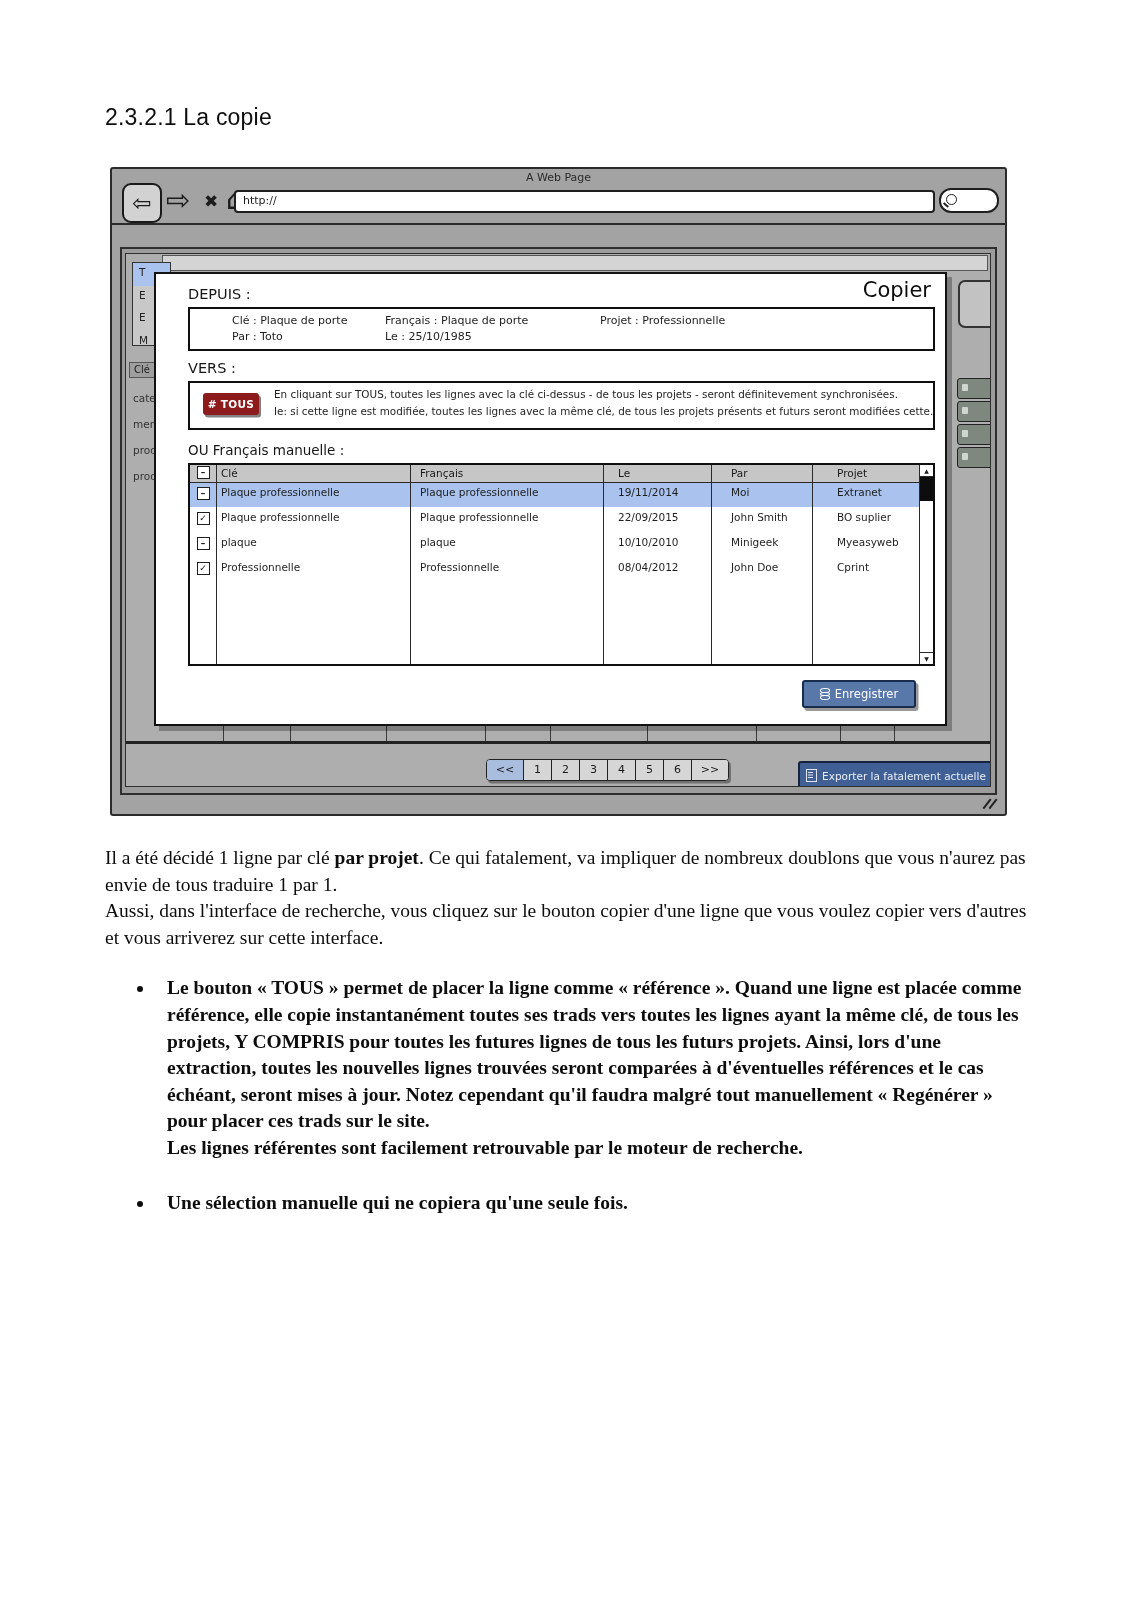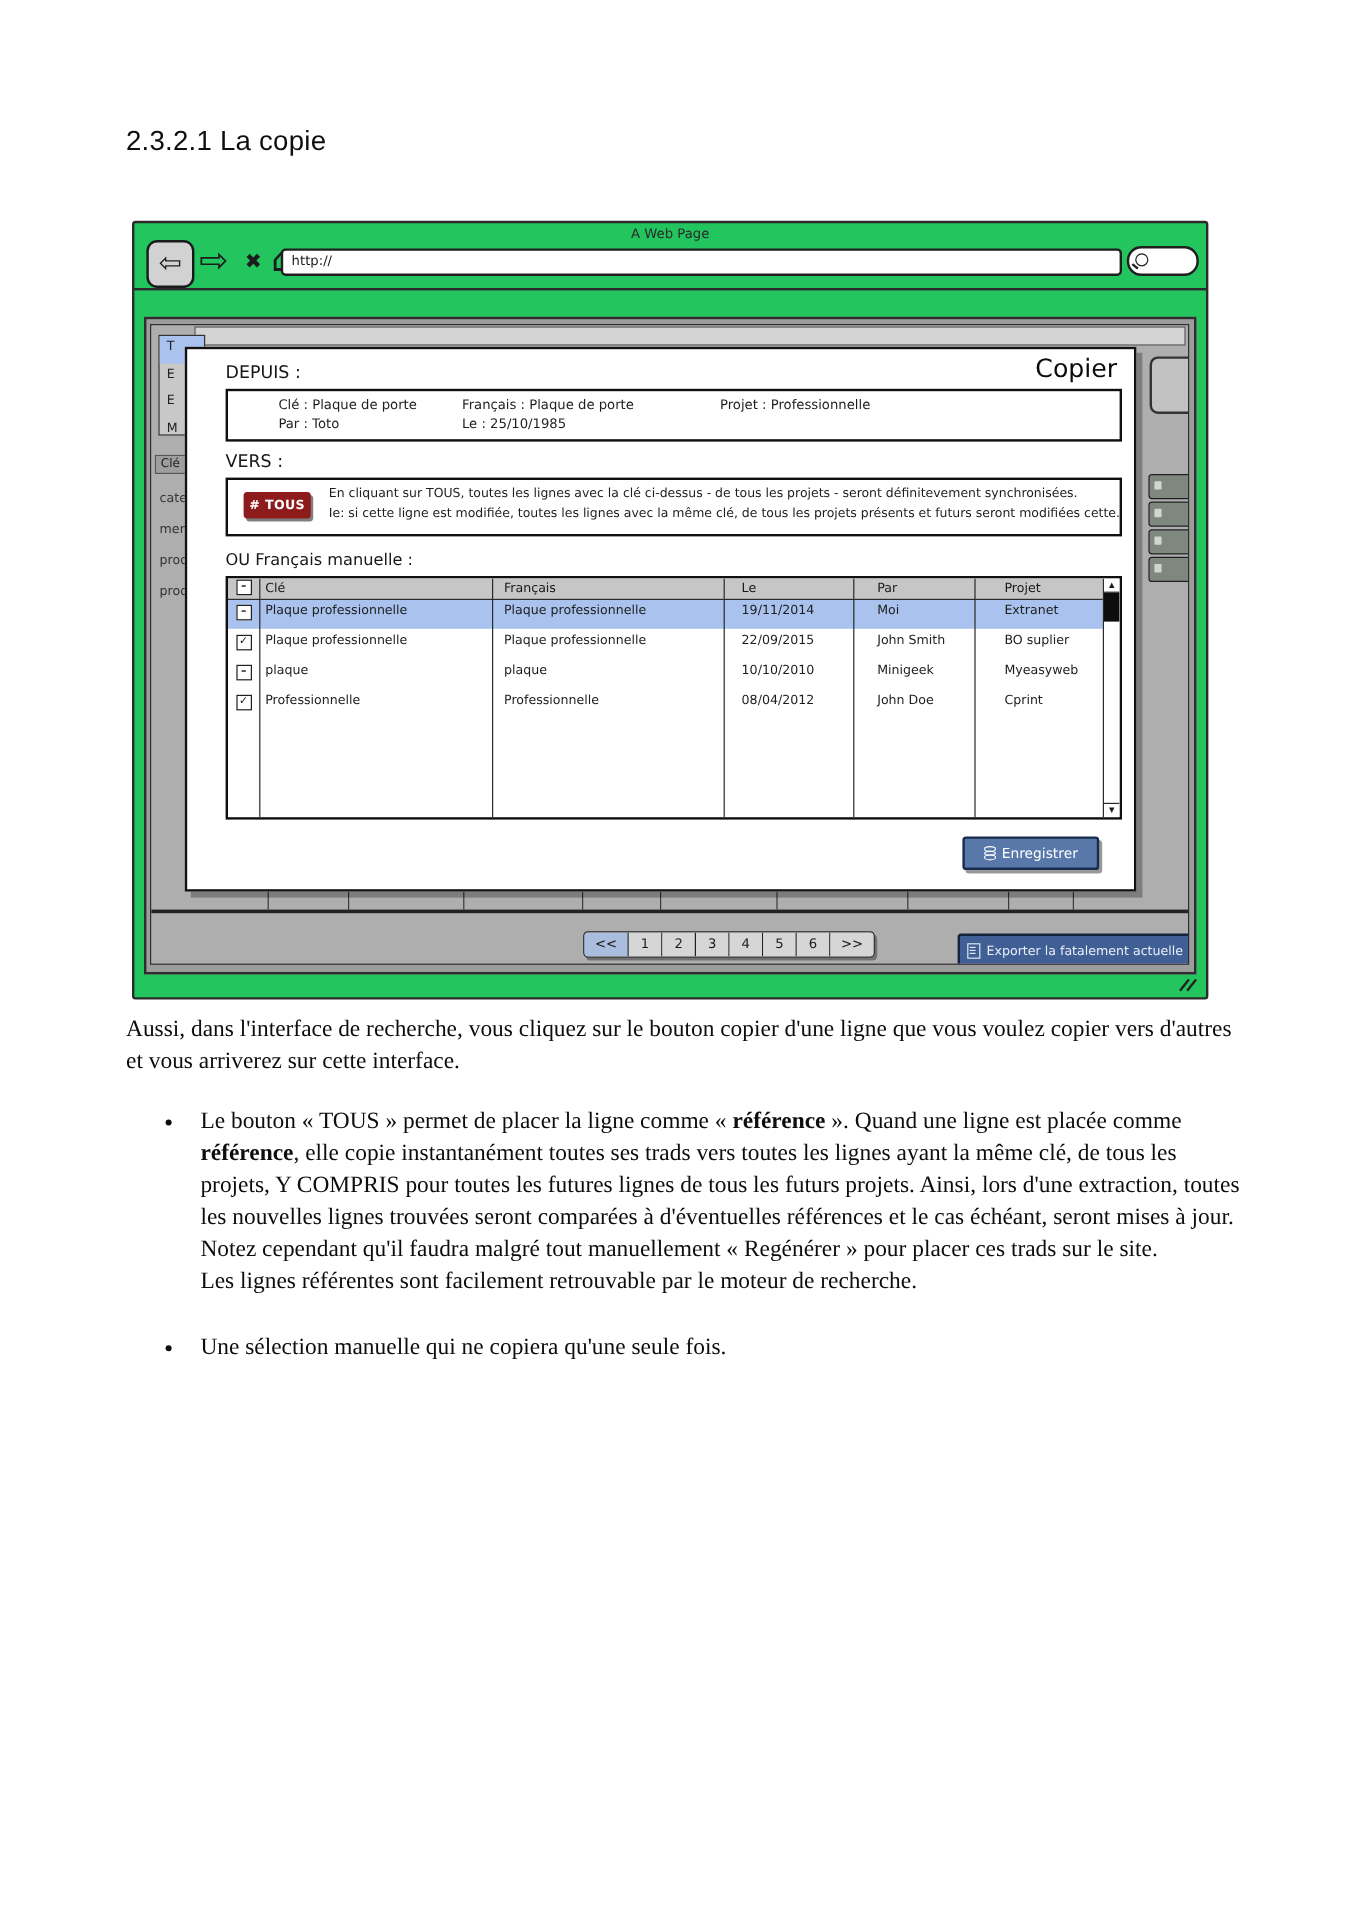--- a/index.html
+++ b/index.html
@@ -3,22 +3,22 @@
 <meta charset="utf-8">
 <style>
   html,body{margin:0;padding:0;background:#fff;}
   .page{position:relative;width:1130px;height:1600px;background:#fff;overflow:hidden;
         font-family:"Liberation Sans",sans-serif;color:#111;}
 
   .heading{position:absolute;left:105px;top:104px;font-size:23px;letter-spacing:.2px;
            font-family:"Liberation Sans",sans-serif;color:#0e0e0e;}
 
   
-  .mockup{position:absolute;left:110px;top:184px;width:893px;height:645px;
-          background:#22c55e;border:2.5px solid #2b2b2b;border-radius:3px;
+  .mockup{position:absolute;left:110px;top:167px;width:893px;height:645px;
+          background:#a3a3a3;border:2.5px solid #2b2b2b;border-radius:3px;
           font-family:"DejaVu Sans",sans-serif;color:#1c1c1c;}
   .mk-title{position:absolute;left:0;right:0;top:2px;text-align:center;font-size:11px;color:#2a2a2a;}
   .mk-back{position:absolute;left:10px;top:14px;width:36px;height:36px;border:2.6px solid #1a1a1a;
            border-radius:9px;display:flex;align-items:center;justify-content:center;font-size:23px;background:#d2d2d2;}
   .mk-fwd{position:absolute;left:54px;top:14px;font-size:29px;}
   .mk-x{position:absolute;left:92px;top:22px;font-size:17px;font-weight:bold;}
   .mk-home{position:absolute;left:114px;top:13px;font-size:29px;}
   .mk-url{position:absolute;left:122px;top:21px;width:690px;height:17px;background:#fff;
           border:2px solid #1f1f1f;border-radius:4px;font-size:11px;padding:2px 0 0 7px;}
   .mk-search{position:absolute;left:827px;top:19px;width:56px;height:21px;background:#fff;
@@ -111,21 +111,21 @@
   .db-ic i:nth-child(1){top:0;} .db-ic i:nth-child(2){top:3.5px;} .db-ic i:nth-child(3){top:7px;}
 
   .rsz{position:absolute;right:7px;top:628px;width:16px;height:13px;}
   .rsz i{position:absolute;top:1px;width:2.2px;height:12px;background:#222;transform:rotate(38deg);}
   .rsz i:nth-child(1){left:4px;} .rsz i:nth-child(2){left:10px;}
 
   
   .bodytext{position:absolute;left:105px;top:845px;width:930px;font-family:"Liberation Serif",serif;
             font-size:19.5px;line-height:26.6px;color:#0d0d0d;}
   .bodytext p{margin:0;}
-  .bodytext ul{margin:24px 0 0 0;padding-left:50px;}
+  .bodytext ul{margin:24px 0 0 0;padding-left:50px;font-weight:bold;}
   .bodytext li{padding-left:12px;margin-bottom:28px;}
   .blk{display:block;}
 </style>
 </head>
 <body>
 
 <div class="page">
 
   <div class="heading">2.3.2.1 La copie</div>
 
@@ -306,20 +306,21 @@
       </div>
     </div>
 
     <div class="rsz">
         <i></i>
         <i></i>
       </div>
   </div>
 
   <div class="bodytext">
+    <p><span>Il a été décidé 1 ligne par clé </span><b>par projet</b><span>. Ce qui fatalement, va impliquer de nombreux doublons que vous n'aurez pas envie de tous traduire 1 par 1.</span></p>
     <p>Aussi, dans l'interface de recherche, vous cliquez sur le bouton copier d'une ligne que vous voulez copier vers d'autres et vous arriverez sur cette interface.</p>
     <ul>
       <li>
         <span>Le bouton « TOUS » permet de placer la ligne comme « </span><b>référence</b><span> ». Quand une ligne est placée comme </span><b>référence</b><span>, elle copie instantanément toutes ses trads vers toutes les lignes ayant la même clé, de tous les projets, Y COMPRIS pour toutes les futures lignes de tous les futurs projets. Ainsi, lors d'une extraction, toutes les nouvelles lignes trouvées seront comparées à d'éventuelles références et le cas échéant, seront mises à jour. Notez cependant qu'il faudra malgré tout manuellement « Regénérer » pour placer ces trads sur le site.</span>
         <span class="blk">Les lignes référentes sont facilement retrouvable par le moteur de recherche.</span>
       </li>
       <li>Une sélection manuelle qui ne copiera qu'une seule fois.</li>
     </ul>
   </div>
 

